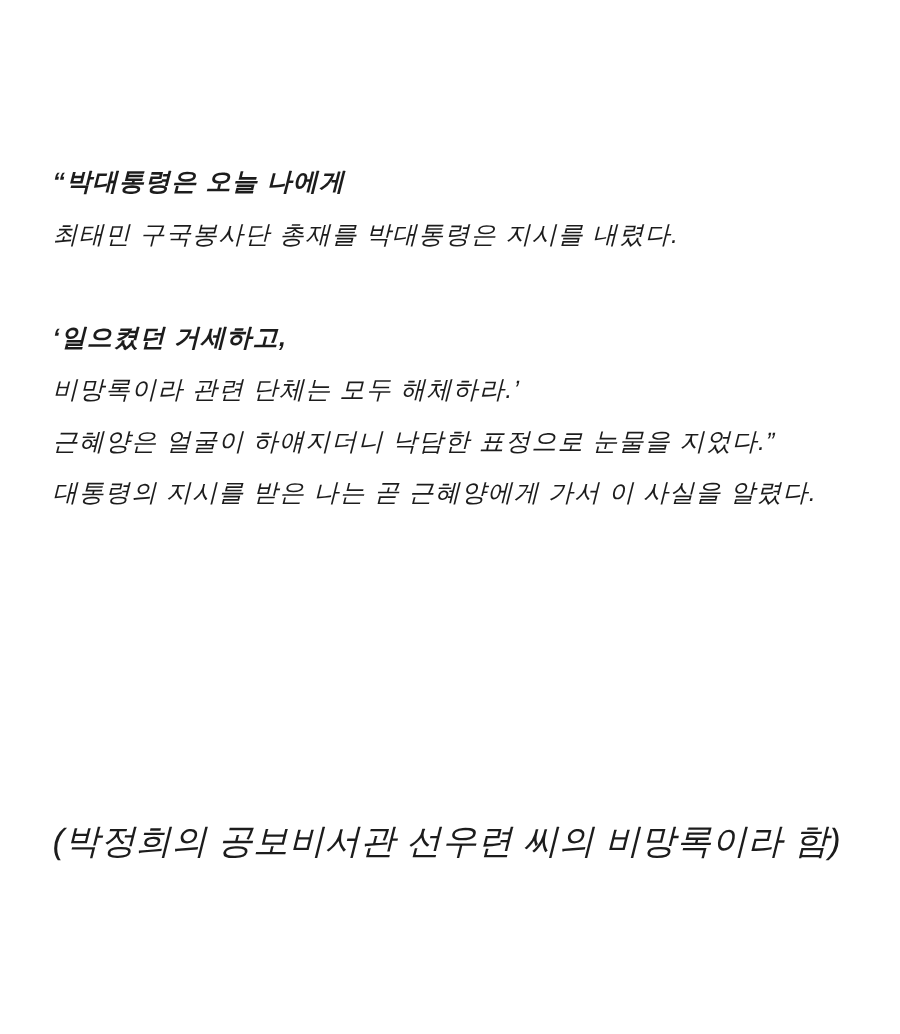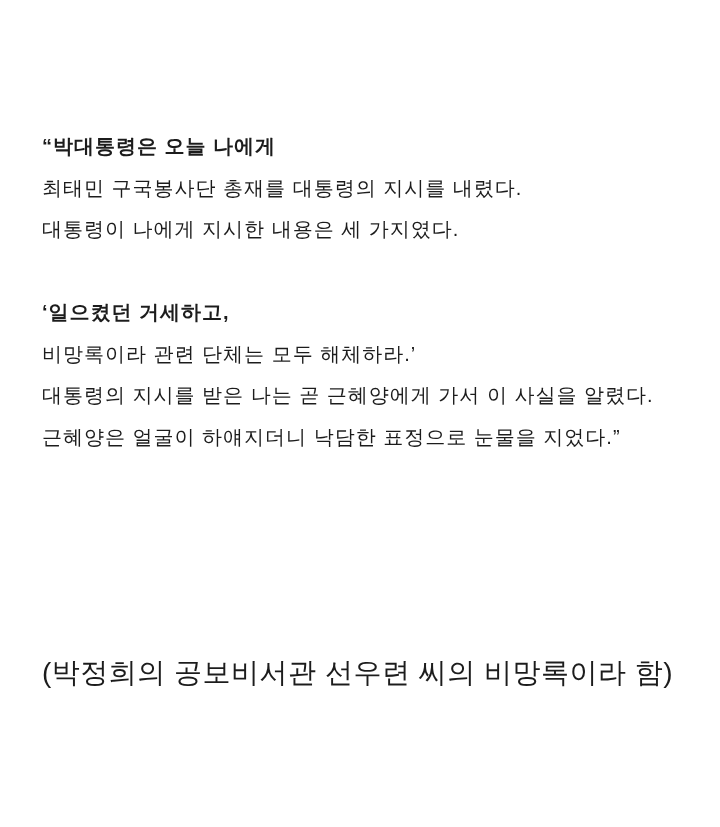--- a/index.html
+++ b/index.html
@@ -13,20 +13,21 @@
     background: var(--background);
     font-family: "Liberation Sans", sans-serif;
     color: var(--text);
     overflow: hidden;
   }
   .page {
     width: 720px;
     height: 827px;
     background: var(--background);
     position: relative;
+    font-style: italic;
   }
   .quote-block {
     position: absolute;
     top: 126px;
     left: 42px;
     right: 30px;
   }
   .line {
     font-size: 20px;
     line-height: 41.5px;
@@ -53,28 +54,27 @@
 </style>
 </head>
 <body>
 
 <div class="page">
 
   <div class="quote-block">
 
     <div class="para-1">
       <p class="line bold">“박대통령은 오늘 나에게</p>
-      <p class="line">최태민 구국봉사단 총재를 대통령의 지시를 내렸다.</p>
-      <p class="line">대통령이 나에게 지시한 내용은 세 가지였다.</p>
+      <p class="line">최태민 구국봉사단 총재를 박대통령은 지시를 내렸다.</p>
     </div>
 
     <div class="para-2">
       <p class="line bold">‘일으켰던 거세하고,</p>
       <p class="line">비망록이라 관련 단체는 모두 해체하라.’</p>
+      <p class="line">근혜양은 얼굴이 하얘지더니 낙담한 표정으로 눈물을 지었다.”</p>
       <p class="line">대통령의 지시를 받은 나는 곧 근혜양에게 가서 이 사실을 알렸다.</p>
-      <p class="line">근혜양은 얼굴이 하얘지더니 낙담한 표정으로 눈물을 지었다.”</p>
     </div>
 
   </div>
 
   <div class="caption">(박정희의 공보비서관 선우련 씨의 비망록이라 함)</div>
 
 </div>
 
 </body></html>

